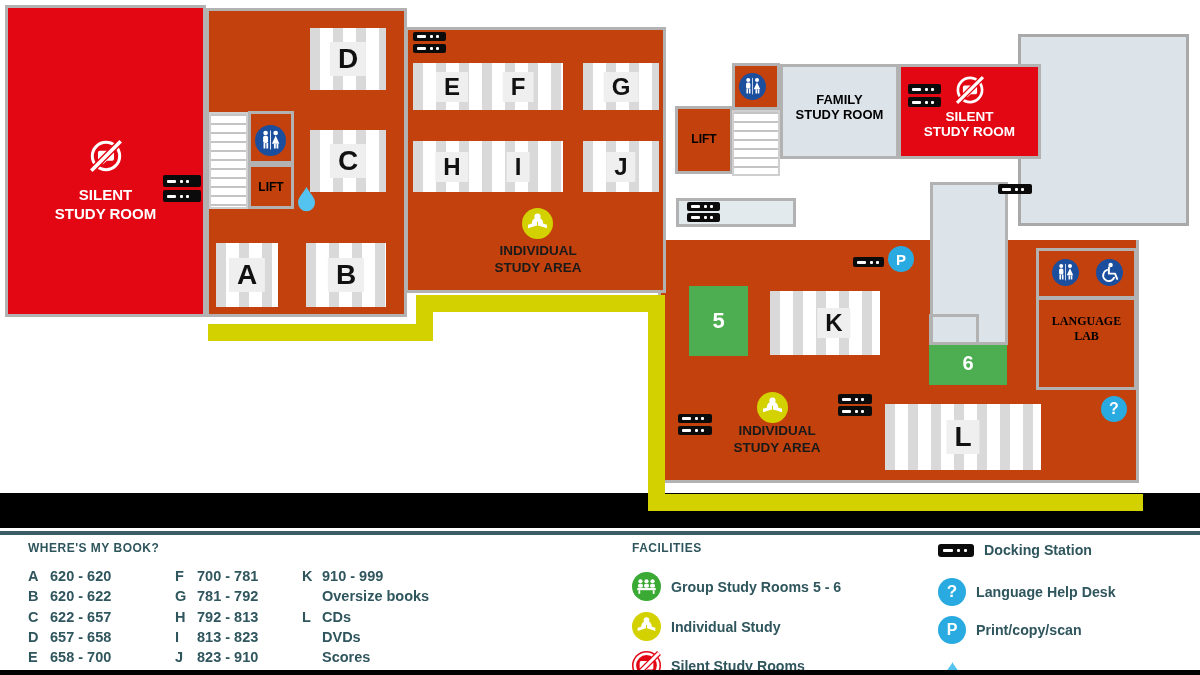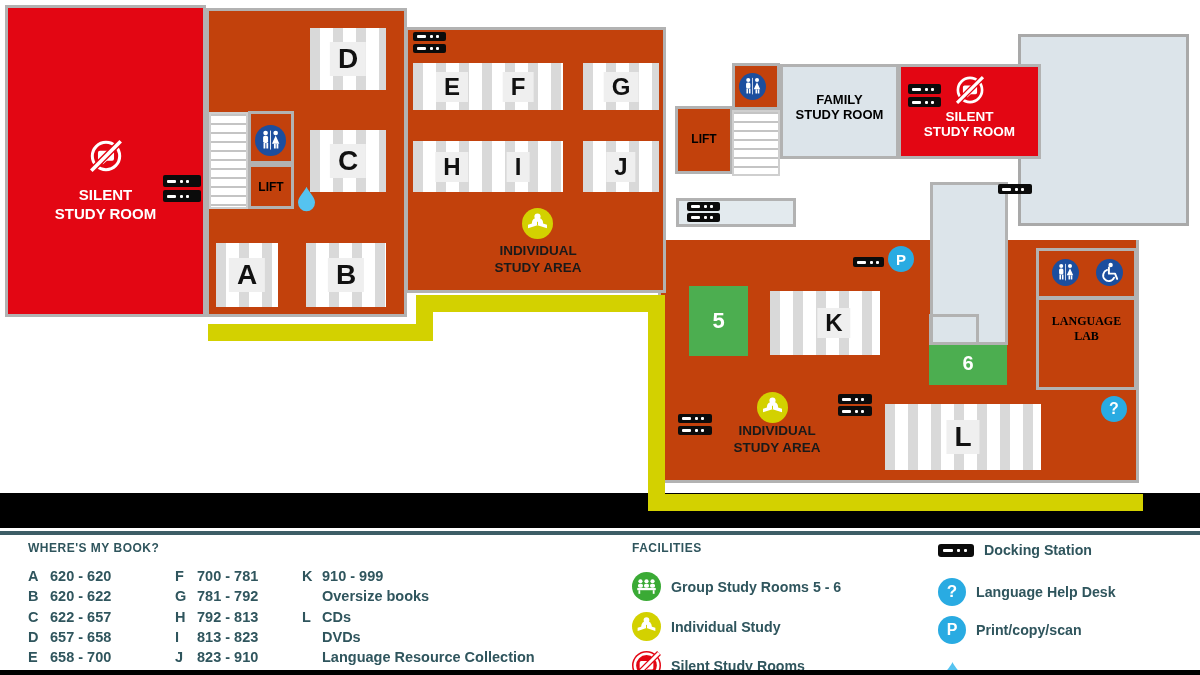--- a/index.html
+++ b/index.html
@@ -329,21 +329,20 @@
     <div><span class="bl">G</span><span>781 - 792</span></div>
     <div><span class="bl">H</span><span>792 - 813</span></div>
     <div><span class="bl">I</span><span>813 - 823</span></div>
     <div><span class="bl">J</span><span>823 - 910</span></div>
   </div>
   <div class="bk-col" style="left:302px;top:566px;">
     <div><span class="bl" style="width:20px;">K</span><span>910 - 999</span></div>
     <div><span class="bl" style="width:20px;"></span><span>Oversize books</span></div>
     <div><span class="bl" style="width:20px;">L</span><span>CDs</span></div>
     <div><span class="bl" style="width:20px;"></span><span>DVDs</span></div>
-    <div><span class="bl" style="width:20px;"></span><span>Language Resource Collection</span></div>
     <div><span class="bl" style="width:20px;"></span><span>Scores</span></div>
   </div>
 
   <div class="lg-title" style="left:632px;top:541px;">FACILITIES</div>
   <div class="fac-row" style="left:632px;top:572px;">
     <svg style="width:29px;height:29px;flex:none;">
         <use href="#i-group"></use>
       </svg>
     <span class="fl">Group Study Rooms 5 - 6</span>
   </div>

